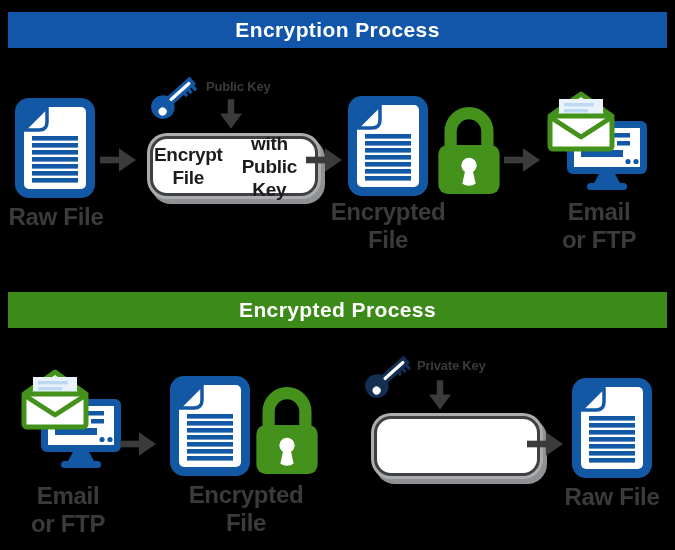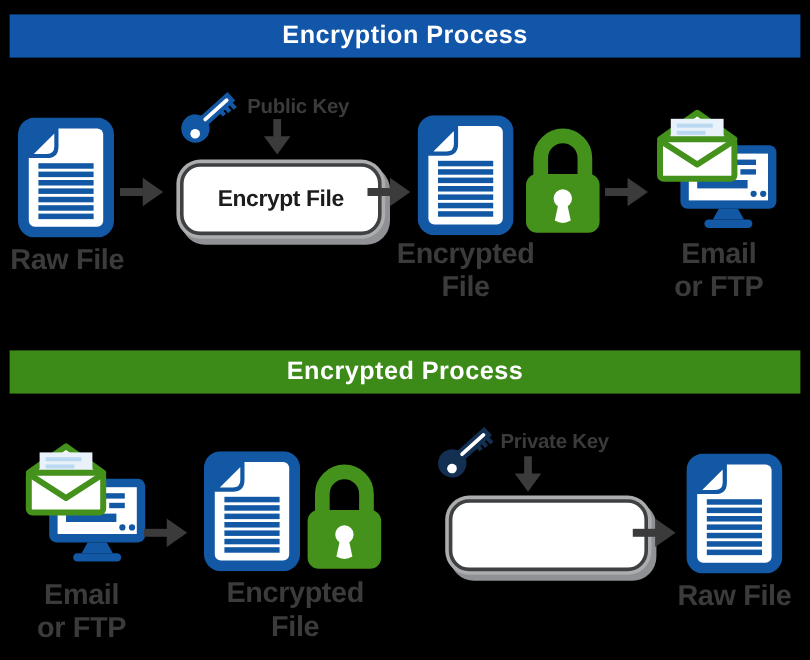--- a/index.html
+++ b/index.html
@@ -17,21 +17,21 @@
     display:flex;align-items:center;justify-content:center;
     color:#fff;font-size:21px;font-weight:bold;letter-spacing:.4px;
   }
   .big-label{
     position:absolute;text-align:center;color:var(--text-gray);
     font-size:24px;font-weight:bold;line-height:28px;letter-spacing:-.3px;
   }
   .big-label span{display:block;}
   .key-label{
     position:absolute;color:var(--text-gray);
-    font-size:17px;font-weight:bold;letter-spacing:-.2px;white-space:nowrap;
+    font-size:13px;font-weight:bold;letter-spacing:-.2px;white-space:nowrap;
   }
   .action-box{
     position:absolute;background:#fff;
     border:3px solid var(--box-border);
     border-radius:17px;
     box-shadow:0 0 0 3px var(--box-ring), 4px 5px 0 3px var(--box-shadow);
     display:flex;align-items:center;justify-content:center;
     font-size:19px;font-weight:bold;color:#1c1c1e;line-height:23px;
     text-align:center;letter-spacing:-.3px;margin-left:12px;
   }
@@ -135,20 +135,21 @@
   <svg class="abs key-public" style="left:148px;top:62px;width:56px;height:64px">
       <use href="#sym-key"></use>
     </svg>
   <div class="key-label" style="left:206px;top:79px">Public Key</div>
   <svg class="abs" style="left:219px;top:99px;width:24px;height:30px">
       <use href="#sym-arrow-d"></use>
     </svg>
 
   <div class="action-box" style="left:138px;top:136px;width:162px;height:54px">
     <span>Encrypt File</span>
+    <span>with Public Key</span>
   </div>
 
   <svg class="abs" style="left:306px;top:146px;width:36px;height:28px">
       <use href="#sym-arrow-r"></use>
     </svg>
 
   <svg class="abs" style="left:348px;top:96px;width:80px;height:100px">
       <use href="#sym-doc"></use>
     </svg>
   <svg class="abs" style="left:437px;top:102px;width:64px;height:94px">

